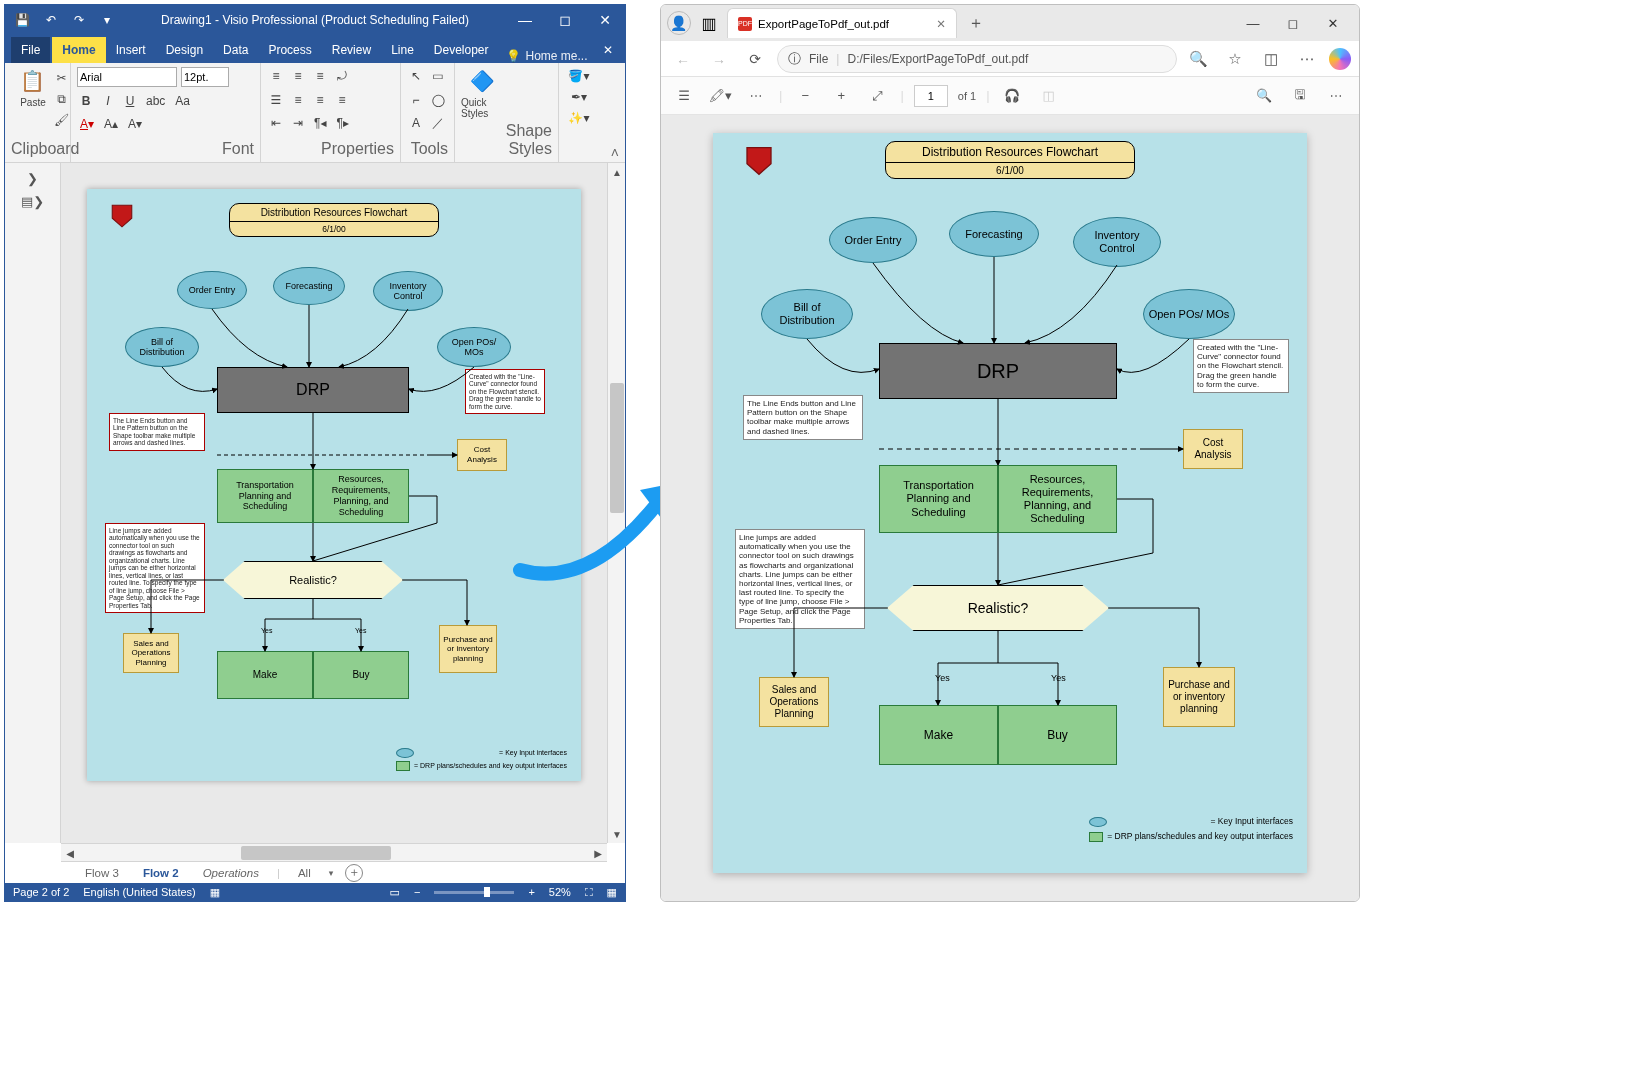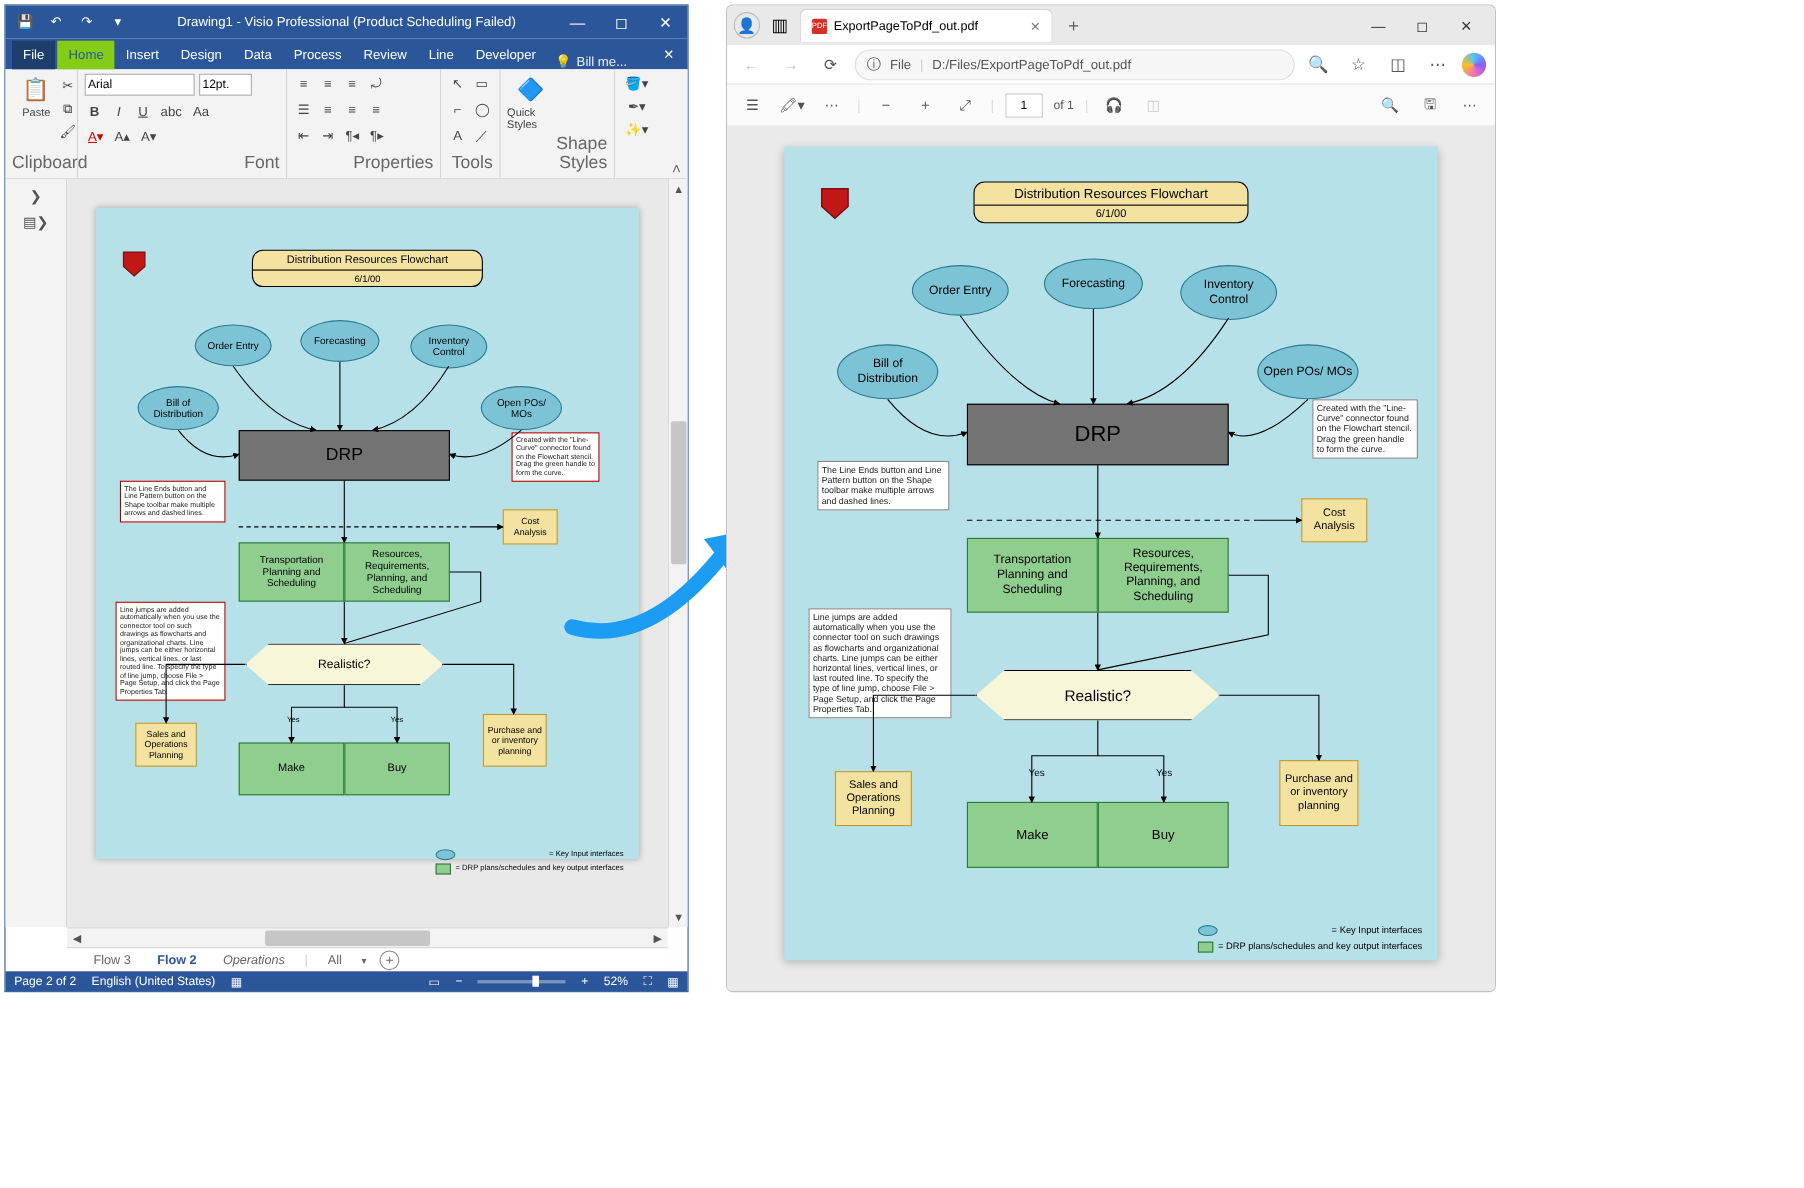--- a/index.html
+++ b/index.html
@@ -9,21 +9,21 @@
 .visio { position:absolute; left:4px; top:4px; width:622px; height:898px; border:1px solid #2b579a; background:#fff; }
 .visio-titlebar { height:30px; background:#2b579a; color:#fff; display:flex; align-items:center; font-size:12px; }
 .visio-titlebar .qat { display:flex; gap:4px; padding:0 6px; }
 .visio-titlebar .qat span { width:24px; height:24px; display:flex; align-items:center; justify-content:center; }
 .visio-titlebar .title { flex:1; text-align:center; }
 .visio-titlebar .winbtns { display:flex; }
 .visio-titlebar .winbtns span { width:40px; height:30px; display:flex; align-items:center; justify-content:center; font-size:14px; }
 
 .visio-tabs { height:28px; background:#2b579a; display:flex; align-items:flex-end; padding-left:6px; color:#fff; font-size:12px; }
 .visio-tabs .tab { padding:6px 10px; cursor:pointer; }
-.visio-tabs .tab.active { background:#84cc16; color:#2b579a; }
+.visio-tabs .tab.active { background:#fde047; color:#2b579a;font-weight:bold; }
 .visio-tabs .tab.file { background:#1e3e6e; margin-right:2px; }
 .visio-tabs .tell { margin-left:8px; display:flex; align-items:center; gap:4px; opacity:.9; }
 .visio-tabs .close { margin-left:auto; padding:6px 12px; }
 
 .ribbon { height:100px; background:#f3f3f3; border-bottom:1px solid #d4d4d4; display:flex; }
 .rgroup { border-right:1px solid #d4d4d4; padding:4px 6px; display:flex; flex-direction:column; justify-content:space-between; font-size:10px; color:#555; }
 .rgroup .glabel { text-align:right; font-size:16px; color:#666; padding-top:2px; }
 .rgroup .row { display:flex; gap:4px; align-items:center; }
 .rbtn { min-width:18px; height:18px; display:inline-flex; align-items:center; justify-content:center; font-size:12px; color:#444; border:1px solid transparent; padding:0 2px;}
 .bigbtn { width:44px; display:flex; flex-direction:column; align-items:center; gap:2px; font-size:10px; color:#444;}
@@ -47,21 +47,21 @@
 .pagetabs .pt.active{color:#2b579a; font-weight:bold;}
 .pagetabs .pt.ital{font-style:italic;}
 .pagetabs .addpg{width:18px;height:18px;border:1px solid #888;border-radius:50%;display:flex;align-items:center;justify-content:center;font-size:12px;color:#666;}
 
 .statusbar { position:absolute; left:0; right:0; bottom:0; height:18px; background:#2b579a; color:#fff; font-size:11px; display:flex; align-items:center; padding:0 8px; gap:14px;}
 .statusbar .zoomslider{width:80px;height:3px;background:#7a95c2;position:relative;}
 .statusbar .zoomslider .zt{position:absolute;width:6px;height:10px;background:#fff;top:-4px;left:50px;}
 .statusbar .spacer{flex:1;}
 
 
-.flowchart { position:relative; width:100%; height:100%; font-size:9px; color:#000;margin-top:24px; }
+.flowchart { position:relative; width:100%; height:100%; font-size:9px; color:#000; }
 .fc-titlebox { position:absolute; left:50%; transform:translateX(-50%); top:14px; width:210px; border:1px solid #000; border-radius:10px; background:#f4e2a0; text-align:center; }
 .fc-titlebox .t1{padding:3px 0;font-size:10px;border-bottom:1px solid #000;}
 .fc-titlebox .t2{padding:2px 0;font-size:8.5px;}
 .redflag{position:absolute;left:22px;top:14px;width:26px;height:26px;}
 .redflag svg{width:100%;height:100%;}
 .ellipse{position:absolute;border:1px solid #2a7a8c;background:#7cc3d6;border-radius:50%;display:flex;align-items:center;justify-content:center;text-align:center;line-height:1.15;padding:2px 4px;}
 .procbox{position:absolute;border:1px solid #000;background:#737373;display:flex;align-items:center;justify-content:center;text-align:center;font-size:13px;}
 .greenbox{position:absolute;border:1px solid #2a7a3a;background:#8fce8f;display:flex;align-items:center;justify-content:center;text-align:center;line-height:1.2;padding:4px;}
 .yellowbox{position:absolute;border:1px solid #b89b3a;background:#f4e2a0;display:flex;align-items:center;justify-content:center;text-align:center;line-height:1.2;padding:3px;font-size:8px;}
 .decision{position:absolute;background:#f7f6d8;border:1px solid #000;display:flex;align-items:center;justify-content:center;font-size:11px; clip-path:polygon(12% 0,88% 0,100% 50%,88% 100%,12% 100%,0 50%);}
@@ -130,21 +130,21 @@
     <div class="tab active">Home</div>
     <div class="tab">Insert</div>
     <div class="tab">Design</div>
     <div class="tab">Data</div>
     <div class="tab">Process</div>
     <div class="tab">Review</div>
     <div class="tab">Line</div>
     <div class="tab">Developer</div>
     <div class="tell">
         <span>💡</span>
-        <span>Bill me...</span>
+        <span>Home me...</span>
       </div>
     <div class="close">✕</div>
   </div>
 
   <div class="ribbon">
     <div class="rgroup" style="width:66px">
       <div class="bigbtn">
         <span class="ico">📋</span>
         <span>Paste</span>
       </div>

